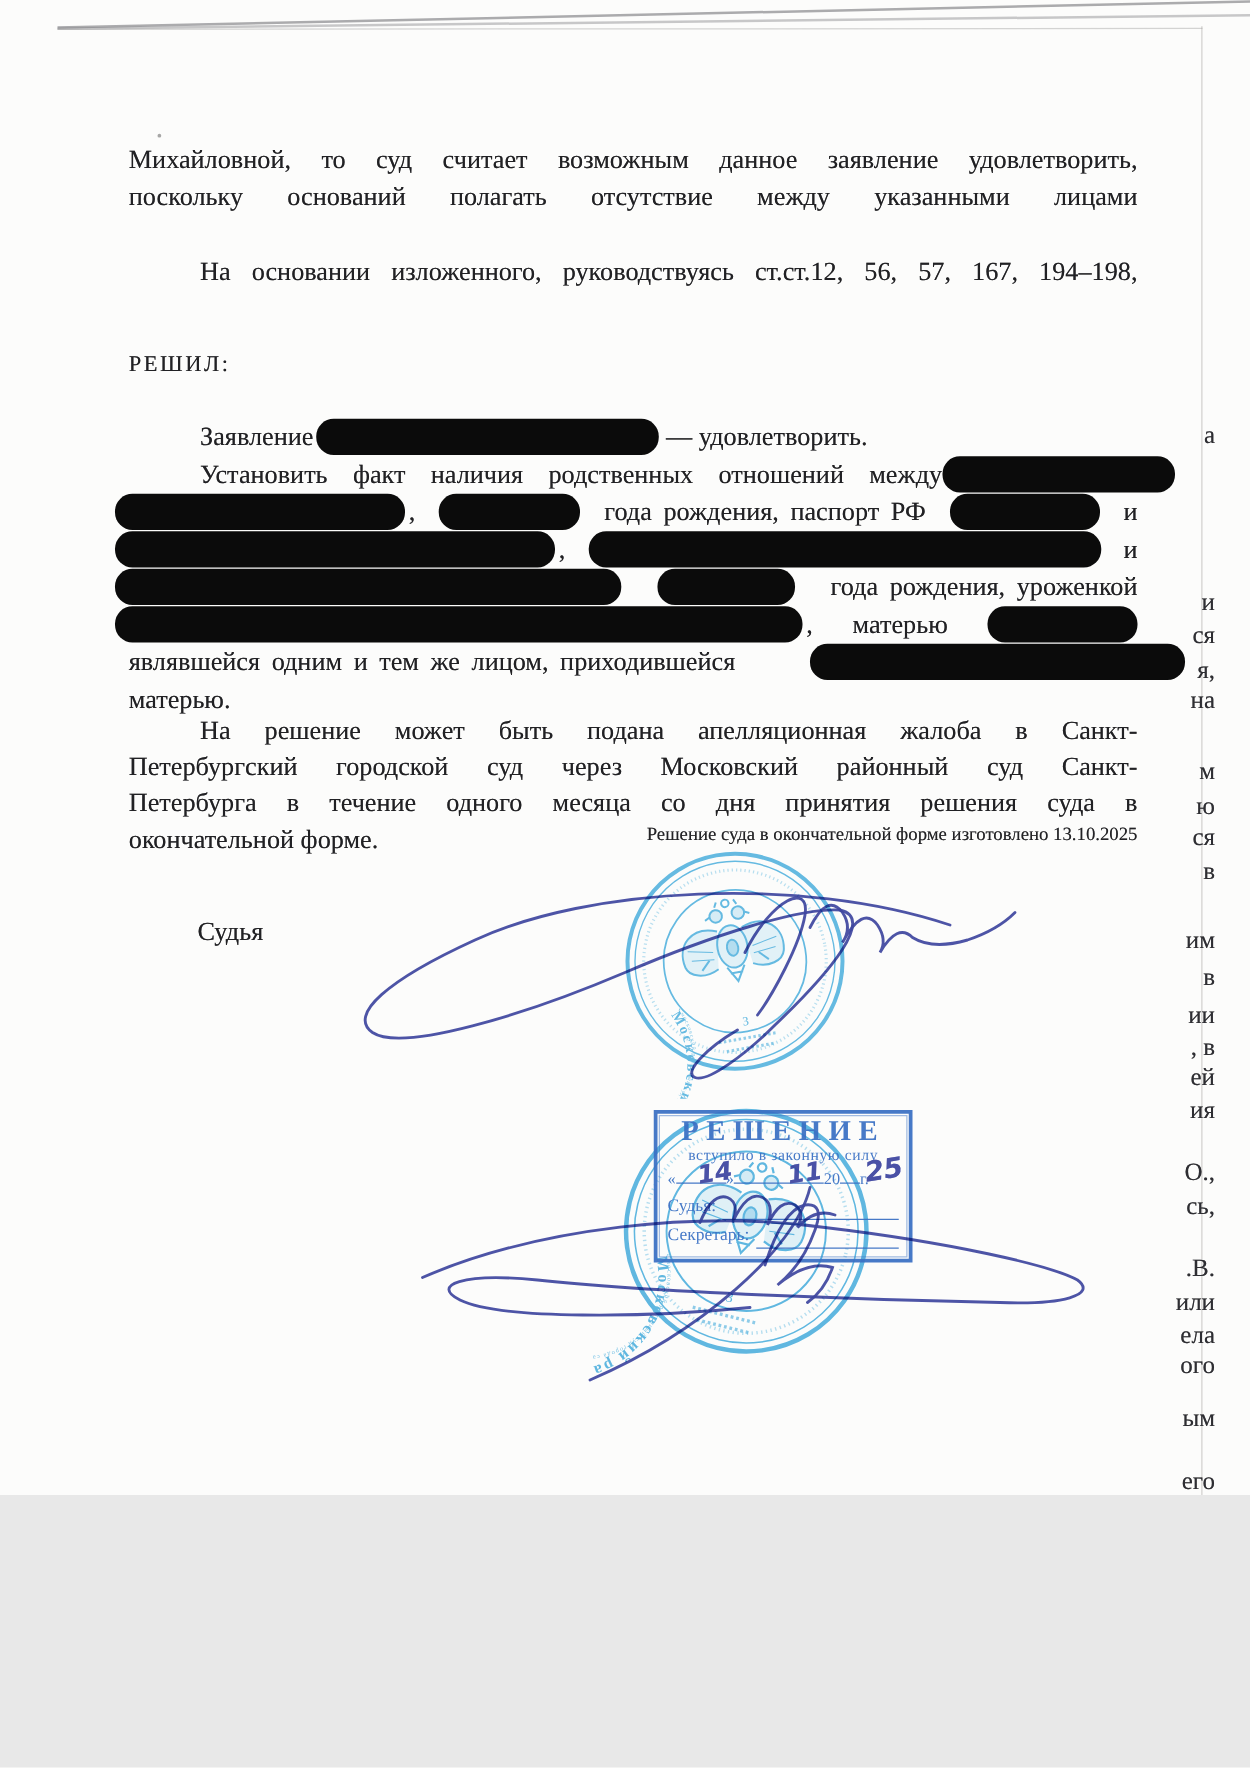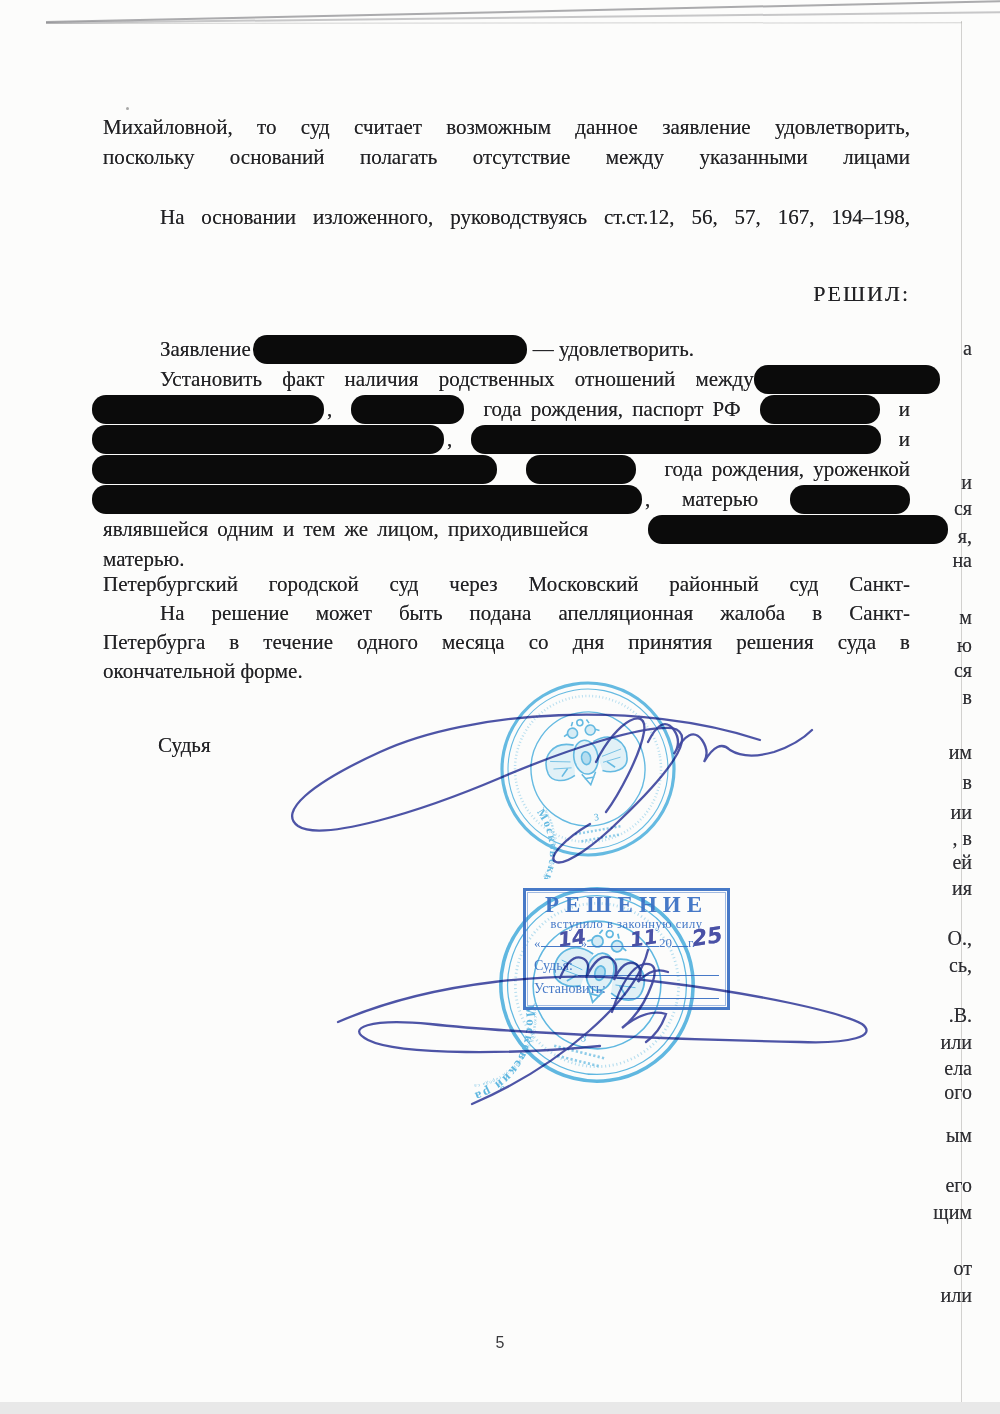--- a/index.html
+++ b/index.html
@@ -1,32 +1,32 @@
 <!DOCTYPE html>
 <html><head>
 <meta charset="utf-8">
 <style>
   html,body{margin:0;padding:0;background:#e8e8e8;}
-  .page{position:relative;width:1000px;height:1402px;margin:0 auto;background:#fcfcfb;overflow:hidden;
+  .page{position:relative;width:1000px;height:1196px;margin:0 auto;background:#fcfcfb;overflow:hidden;
         font-family:"Liberation Serif",serif;color:#1e1e20;}
   
   .scanline{position:absolute;transform-origin:left center;pointer-events:none;}
   .sl1{left:46px;top:21px;width:958px;height:2px;background:rgba(90,90,95,.5);transform:rotate(-1.25deg);}
   .sl2{left:46px;top:22px;width:958px;height:1.5px;background:rgba(120,120,125,.4);transform:rotate(-0.65deg);}
   .sl3{left:46px;top:23px;width:916px;height:1px;background:rgba(150,150,150,.4);transform:rotate(-0.05deg);}
   .vedge{position:absolute;left:961px;top:21px;width:1px;height:1392px;background:rgba(160,158,154,.45);}
   .specdot{position:absolute;left:126px;top:107px;width:3px;height:3px;border-radius:50%;background:rgba(110,110,110,.6);}
   
   .tblock{position:absolute;left:103px;width:807px;font-size:21px;line-height:30px;color:#212124;
           text-shadow:0 0 .4px rgba(10,10,10,.55);}
   .jline{text-align:justify;text-align-last:justify;}
   .lline{text-align:left;}
   .ind{text-indent:57px;}
   .p3 div{line-height:29px;}
-  .heading{position:absolute;left:103px;top:281px;width:807px;text-align:right;font-size:22px;
+  .heading{position:absolute;left:103px;top:281px;width:807px;text-align:left;font-size:18px;
            letter-spacing:2px;color:#212124;text-shadow:0 0 .4px rgba(10,10,10,.55);}
   
   .row{position:absolute;left:92px;width:818px;height:30px;display:flex;align-items:center;
        justify-content:space-between;font-size:21px;white-space:nowrap;color:#212124;
        text-shadow:0 0 .4px rgba(10,10,10,.55);}
   .row.narrow{left:103px;width:807px;justify-content:flex-start;}
   .redact{height:29px;background:#0b0b0b;border-radius:14px;flex-shrink:0;}
   .grp{display:flex;align-items:center;gap:3px;flex-shrink:0;}
   .wsB{word-spacing:15px;}
   .wsS{word-spacing:4px;}
@@ -126,26 +126,27 @@
   <div class="row narrow" style="top:514px;justify-content:space-between;width:807px;">
     <span class="wsS">являвшейся одним и тем же лицом, приходившейся</span>
     <span class="redact" style="width:300px;margin-right:-38px;"></span>
   </div>
 
   <div class="row narrow" style="top:544px;">
     <span>матерью.</span>
   </div>
 
   <div class="tblock p3" style="top:570px;">
+    <div class="jline ind">На решение может быть подана апелляционная жалоба в Санкт-</div>
     <div class="jline">Петербургский городской суд через Московский районный суд Санкт-</div>
-    <div class="jline ind">На решение может быть подана апелляционная жалоба в Санкт-</div>
     <div class="jline">Петербурга в течение одного месяца со дня принятия решения суда в</div>
     <div class="lline">окончательной форме.</div>
   </div>
 
+  <div class="note">Решение суда в окончательной форме изготовлено 13.10.2025</div>
 
   <div class="judge">Судья</div>
 
   <svg class="stampsvg" style="left:478px;top:659px;" width="220" height="220" viewBox="-110 -110 220 220">
     <defs>
       <g id="stamp">
         <circle r="86" fill="none" stroke="currentColor" stroke-width="3.2"></circle>
         <circle r="80" fill="none" stroke="currentColor" stroke-width="1.1"></circle>
         <circle r="57" fill="none" stroke="currentColor" stroke-width="1.4"></circle>
         <circle r="73" fill="none" stroke="currentColor" stroke-width="2.5" stroke-dasharray="1 2.4" opacity=".45"></circle>
@@ -187,21 +188,21 @@
       <span>«</span><span class="rs-u" style="width:40px;"></span><span>»</span><span class="rs-u" style="width:72px;"></span><span>20</span><span class="rs-u" style="width:16px;"></span><span>г.</span>
       <span class="hw" style="left:24px;top:-5px;">14</span>
       <span class="hw" style="left:96px;top:-5px;">11</span>
       <span class="hw" style="left:158px;top:-6px;font-size:22px;">25</span>
     </div>
     <div class="rs-row">
       <span>Судья:</span>
       <span class="rs-line"></span>
     </div>
     <div class="rs-row">
-      <span>Установить:</span>
+      <span>Секретарь:</span>
       <span class="rs-line"></span>
     </div>
   </div>
 
   <svg class="sig" style="left:240px;top:680px;" width="580" height="200" viewBox="240 680 580 200">
     <path d="M 760 740 C 640 700 470 710 380 752 C 310 784 278 812 298 826 C 322 842 420 812 500 778 C 570 748 640 726 672 728"></path>
     <path d="M 672 728 C 700 734 666 776 620 820 C 596 844 566 866 556 862 C 546 858 566 838 590 824"></path>
     <path d="M 596 762 C 618 718 648 706 644 732 C 640 756 618 796 606 812"></path>
     <path d="M 648 742 q 14 -28 26 -12 q 8 12 0 24 q 16 -30 28 -14 q 8 12 2 22 q 14 -24 26 -12 q 16 10 44 2 q 24 -8 38 -22"></path>
   </svg>

